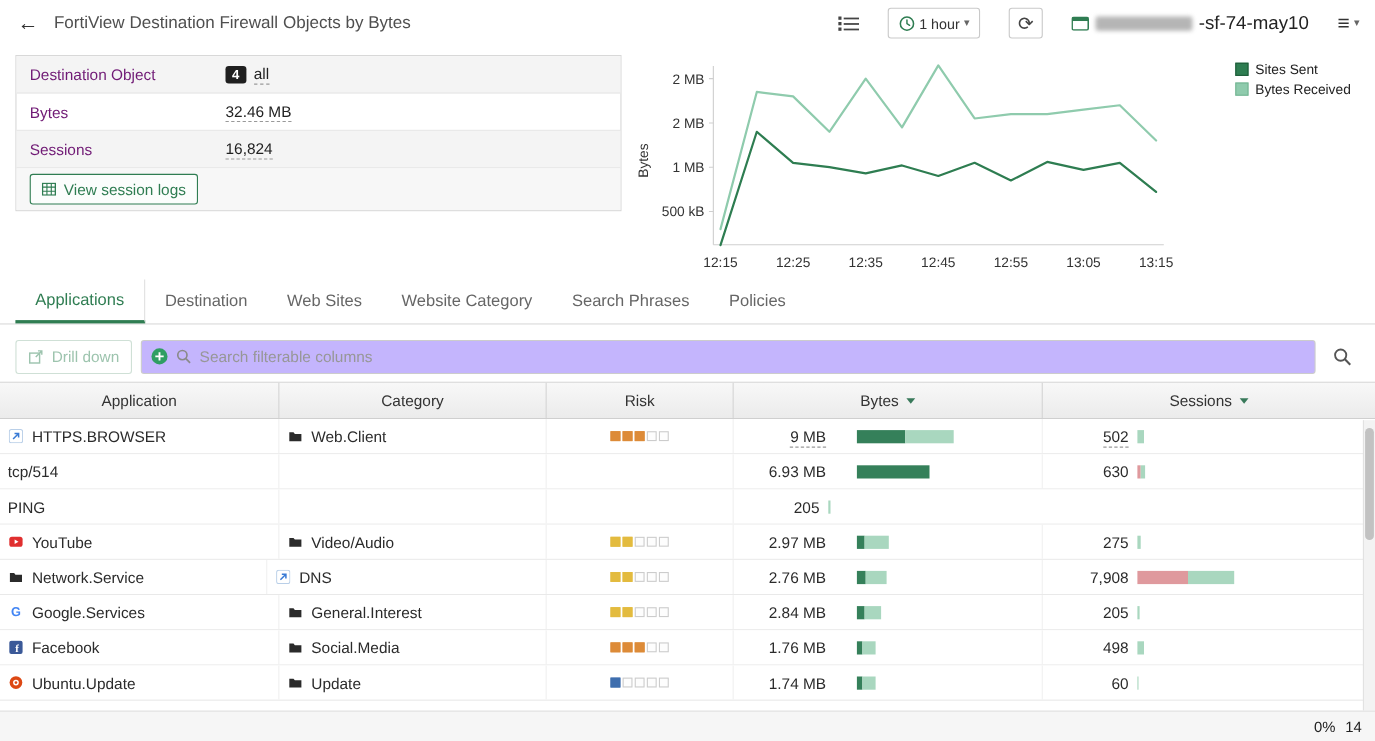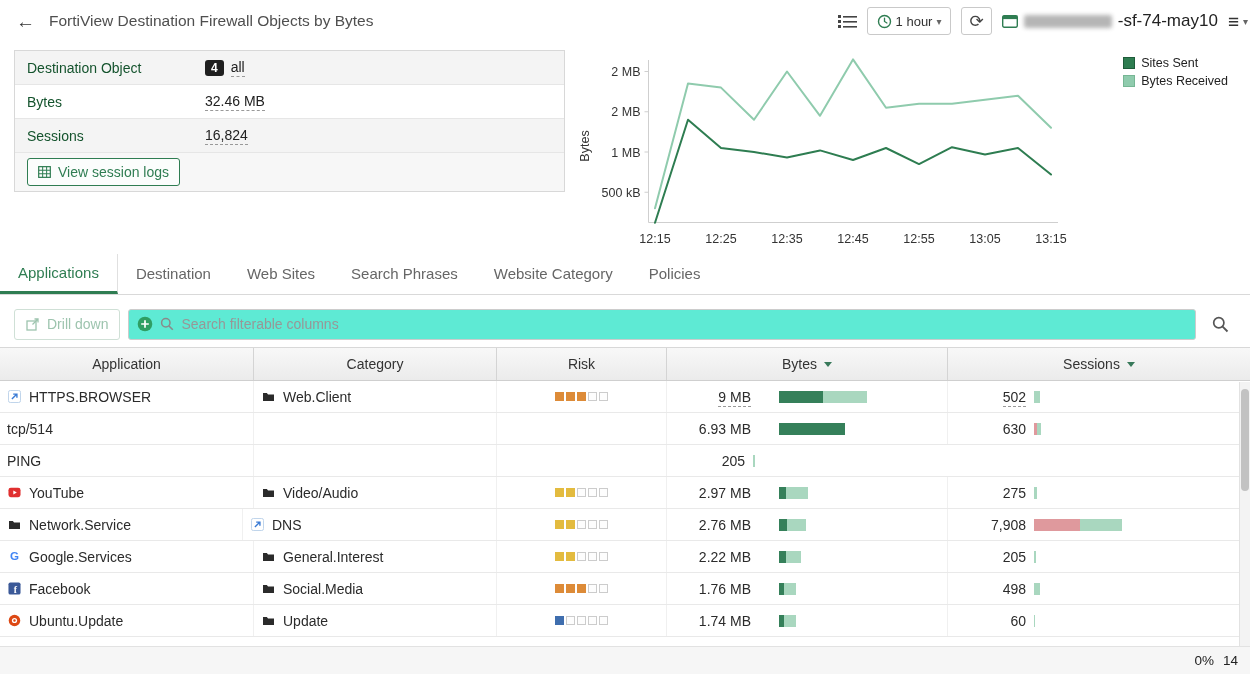--- a/index.html
+++ b/index.html
@@ -3,66 +3,66 @@
 <meta charset="utf-8">
 <style>
   * { box-sizing: border-box; margin: 0; padding: 0; }
   html,body { width:1250px; height:674px; overflow:hidden; background:#fff;
     font-family:"Liberation Sans","DejaVu Sans",sans-serif; color:#333; }
 
   
   .topbar { position:absolute; top:0; left:0; right:0; height:42px; display:flex; align-items:center; background:#fff; }
   .back-btn { margin-left:16px; font-size:19px; color:#333; background:none; border:none; cursor:pointer; line-height:1; }
   .page-title { margin-left:14px; font-size:15.5px; color:#4f4f4f; }
-  .top-right { margin-left:auto; display:flex; align-items:center; gap:10px; padding-right:2px; }
+  .top-right { margin-left:auto; display:flex; align-items:center; gap:26px; padding-right:14px; }
   .icon-btn { background:none; border:none; cursor:pointer; display:flex; align-items:center; gap:4px; color:#444; }
   .bordered { border:1px solid #c9c9c9; border-radius:3px; height:28px; padding:0 9px; background:#fff; }
   .time-label { font-size:13px; color:#333; }
   .caret { font-size:10px; color:#666; }
   .refresh-glyph { font-size:17px; color:#444; line-height:1; }
   .device { display:flex; align-items:center; gap:6px; cursor:pointer; }
   .redacted { display:inline-block; width:88px; height:13px; background:#b5b5b5; border-radius:2px; filter:blur(2px); }
   .device-suffix { font-size:17px; color:#222; }
   .burger { font-size:19px; color:#333; line-height:1; }
 
   
   .summary { position:absolute; left:14px; top:50px; width:551px; border:1px solid #d8d8d8; font-size:14px; background:#fff; }
   .srow { display:flex; align-items:center; height:34px; border-bottom:1px solid #e6e6e6; padding-left:12px; }
   .srow.alt { background:#f4f4f4; }
-  .slabel { width:178px; color:#14532d; }
+  .slabel { width:178px; color:#701a75; }
   .svalue { color:#222; }
   .badge { display:inline-block; background:#1f1f1f; color:#fff; font-size:12px; font-weight:bold;
            border-radius:3px; padding:1px 6px; margin-right:7px; }
   .uline { border-bottom:1px dashed #999; padding-bottom:1px; }
   .btnrow { height:38px; display:flex; align-items:center; padding-left:12px; background:#f7f7f7; }
   .session-btn { display:inline-flex; align-items:center; gap:7px; border:1px solid var(--accent_green);
     color:var(--accent_green); background:#fbfdfc; padding:5px 10px; border-radius:3px; font-size:14px; cursor:pointer;
     font-family:inherit; }
 
   
   .chart { position:absolute; left:575px; top:46px; width:665px; height:207px; }
   .legend { position:absolute; right:12px; top:10px; display:flex; flex-direction:column; gap:4px; }
   .legend-item { display:flex; align-items:center; gap:6px; font-size:12.5px; color:#222; }
   .sw { width:12px; height:12px; display:inline-block; }
   .legend-item:nth-child(1) .sw { border:1px solid #1e5c3a; }
   .legend-item:nth-child(2) .sw { border:1px solid #76b694; }
 
   
   .tabs { position:absolute; top:254px; left:0; right:0; height:41px; border-bottom:1px solid #d9d9d9;
-          display:flex; background:#fff; }
+          display:flex; padding-left:14px; background:#fff; }
   .tab { padding:0 18px; line-height:39px; font-size:15px; color:#666; cursor:pointer; }
   .tab.active { color:var(--accent_green); border-bottom:3px solid var(--accent_green);
                 border-right:1px solid #e0e0e0; line-height:37px; }
 
   
   .toolbar { position:absolute; top:308px; left:14px; right:14px; height:32px; display:flex; align-items:center; gap:8px; }
   .drill-btn { display:inline-flex; align-items:center; gap:7px; border:1px solid #cfe0d6; color:#9dc4ae;
     background:#fff; height:31px; padding:0 11px; border-radius:3px; font-size:14px; cursor:default; font-family:inherit; }
   .search-wrap { flex:1; border:1px solid #ccc; border-radius:3px; height:31px; display:flex; align-items:center;
-    padding:0 8px; gap:7px; background:#5eead4; }
+    padding:0 8px; gap:7px; background:#c4b5fd; }
   .plus-circle { width:16px; height:16px; flex:0 0 auto; }
   .search-input { flex:1; border:none; outline:none; font-size:14px; color:#333; font-family:inherit; background:transparent; }
   .search-input::placeholder { color:#979797; }
   .mag-btn { width:32px; height:31px; background:none; border:none; display:flex; align-items:center; justify-content:center; cursor:pointer; }
 
   
   .grid { position:absolute; top:347px; left:0; right:0; }
   .grid-header { display:flex; height:34px; background:linear-gradient(#f8f8f8,#ebebeb);
     border-top:1px solid #d8d8d8; border-bottom:1px solid #cfcfcf; }
   .gh-cell { display:flex; align-items:center; justify-content:center; font-size:14px; color:#333;
@@ -202,22 +202,22 @@
       <span class="sw" style="background: rgb(143, 203, 173);"></span>
       <span>Bytes Received</span>
     </div>
   </div>
 </div>
 
 <div class="tabs">
   <div class="tab active">Applications</div>
   <div class="tab">Destination</div>
   <div class="tab">Web Sites</div>
+  <div class="tab">Website Category</div>
   <div class="tab">Search Phrases</div>
-  <div class="tab">Website Category</div>
   <div class="tab">Policies</div>
 </div>
 
 <div class="toolbar">
   <button class="drill-btn">
     <span style="display:inline-flex;">
       <svg width="14" height="14" viewBox="0 0 14 14">
           <rect x="1" y="4" width="9" height="9" fill="none" stroke="#9dc4ae" stroke-width="1.3"></rect>
           <path d="M6.5 7.5 L12 2 M8.5 2 H12 V5.5" stroke="#9dc4ae" stroke-width="1.3" fill="none"></path>
         </svg>
@@ -441,21 +441,21 @@
           <span>General.Interest</span>
         </div>
         <div class="cell c-risk">
           <span class="risk-block" style="background:#e3bb3f;border-color:#e3bb3f;"></span>
           <span class="risk-block" style="background:#e3bb3f;border-color:#e3bb3f;"></span>
           <span class="risk-block" style=""></span>
           <span class="risk-block" style=""></span>
           <span class="risk-block" style=""></span>
         </div>
         <div class="cell c-bytes">
-          <span class="num"><span class="">2.22 MB</span></span>
+          <span class="num"><span class="">2.84 MB</span></span>
           <span class="bars">
             <span class="bar dark" style="width:7px"></span>
             <span class="bar light" style="width:15px"></span>
           </span>
         </div>
         <div class="cell c-sess">
           <span class="num"><span class="">205</span></span>
           <span class="bars">
             <span class="bar light" style="width:2px"></span>
           </span>

